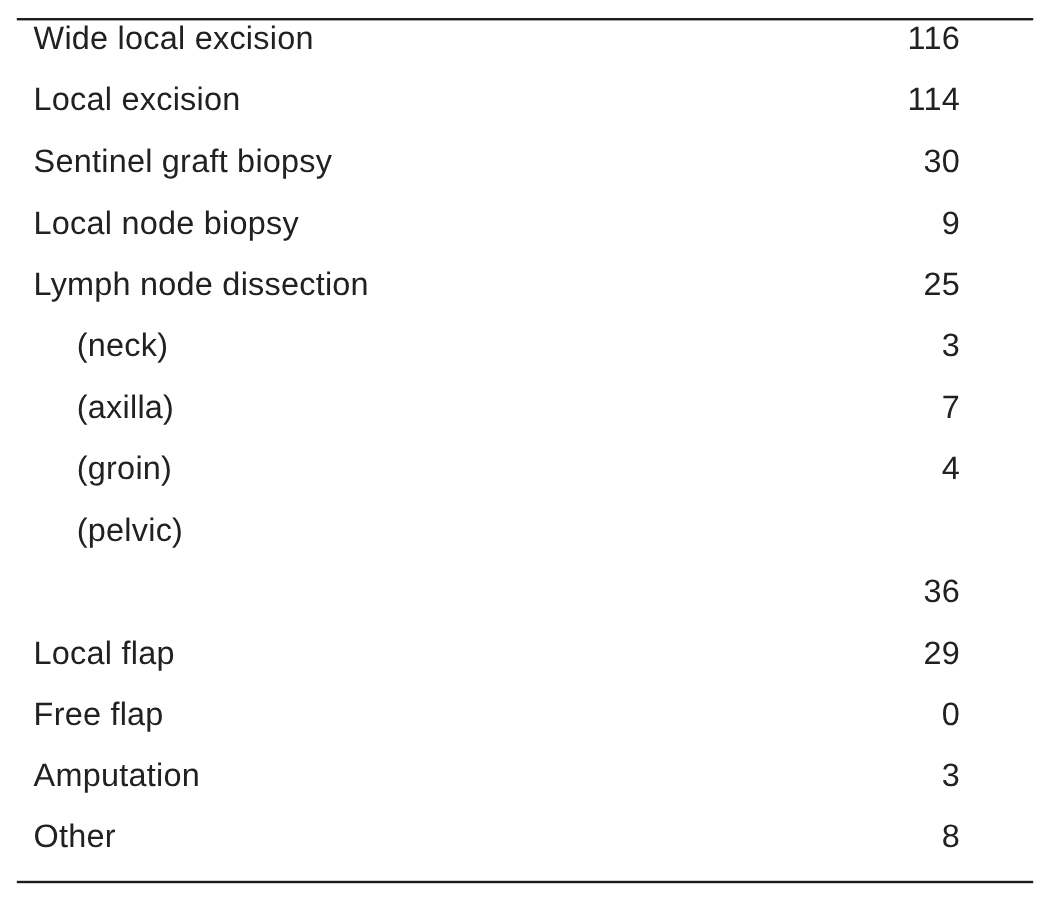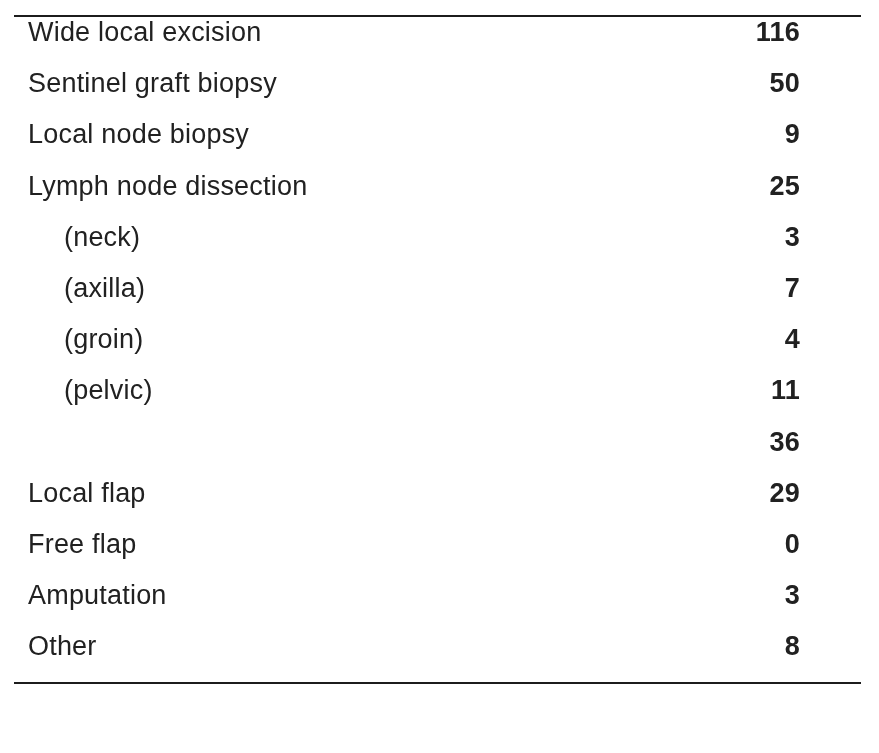--- a/index.html
+++ b/index.html
@@ -31,37 +31,40 @@
     white-space: nowrap;
   }
   .row.indent .label {
     padding-left: 50px;
   }
   .row .value {
     margin-left: auto;
     text-align: right;
     padding-right: 61px;
     white-space: nowrap;
-    font-weight: bold;
   }
 </style>
 </head>
 <body>
 
 <div class="table-wrap">
 
   <div class="row">
     <span class="label">Wide local excision</span>
     <span class="value">116</span>
   </div>
 
+  <div class="row">
+    <span class="label">Local excision</span>
+    <span class="value">114</span>
+  </div>
 
   <div class="row">
     <span class="label">Sentinel graft biopsy</span>
-    <span class="value">50</span>
+    <span class="value">30</span>
   </div>
 
   <div class="row">
     <span class="label">Local node biopsy</span>
     <span class="value">9</span>
   </div>
 
   <div class="row">
     <span class="label">Lymph node dissection</span>
     <span class="value">25</span>
@@ -77,21 +80,20 @@
     <span class="value">7</span>
   </div>
 
   <div class="row indent">
     <span class="label">(groin)</span>
     <span class="value">4</span>
   </div>
 
   <div class="row indent">
     <span class="label">(pelvic)</span>
-    <span class="value">11</span>
   </div>
 
   <div class="row">
     <span class="value">36</span>
   </div>
 
   <div class="row">
     <span class="label">Local flap</span>
     <span class="value">29</span>
   </div>

